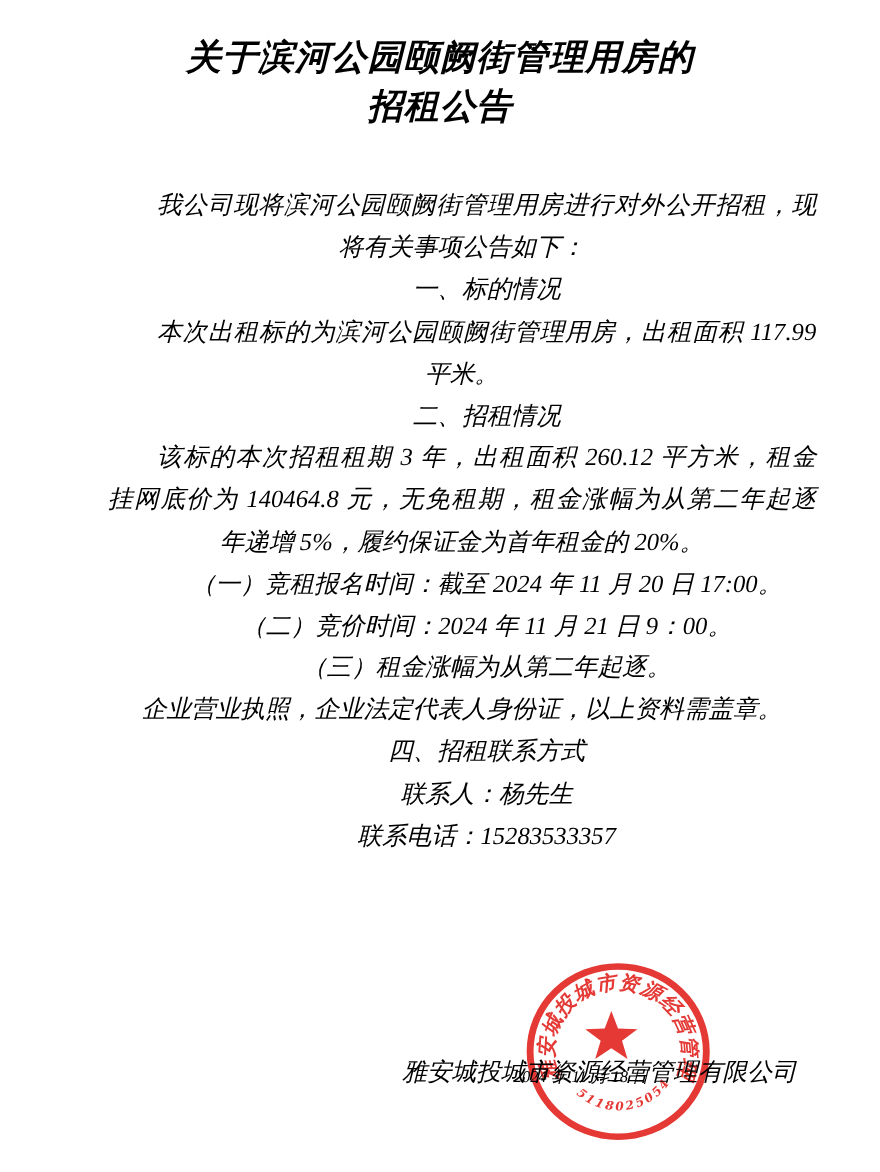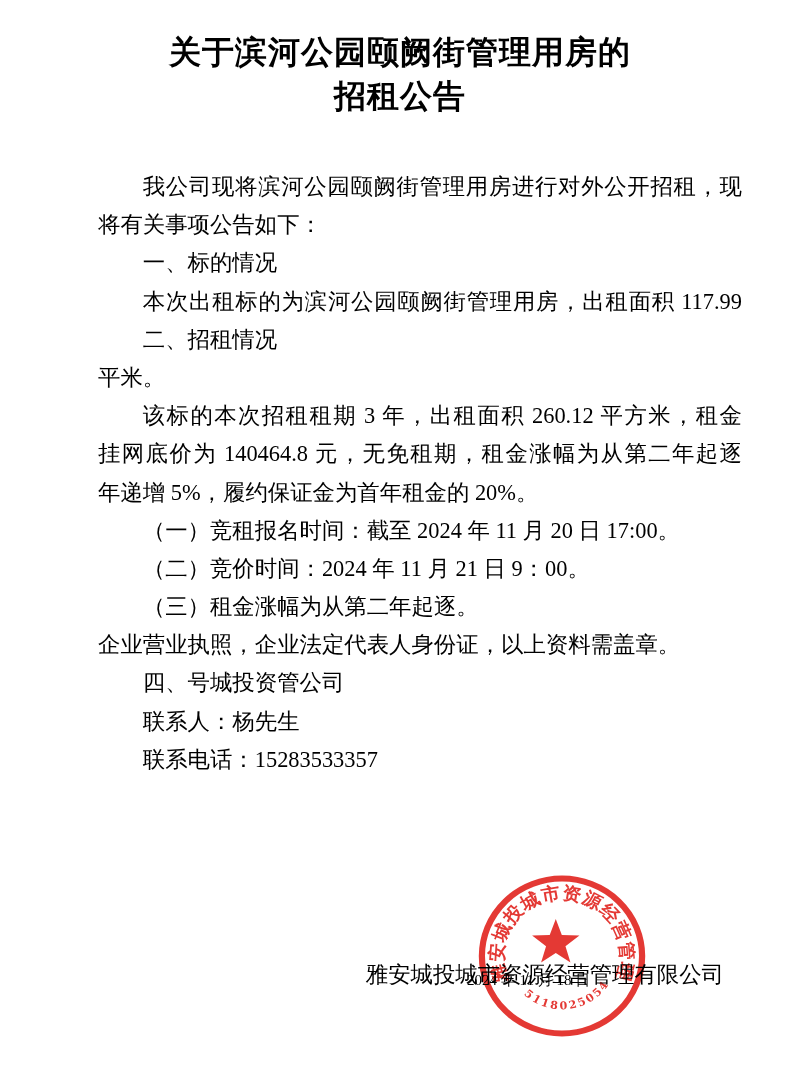--- a/index.html
+++ b/index.html
@@ -3,38 +3,40 @@
 <meta charset="utf-8">
 <style>
   html,body{margin:0;padding:0;background:#ffffff;}
   .doc{
     position:relative;
     width:800px;height:1065px;
     background:#ffffff;
     color:#000;
     font-family:"Liberation Serif","DejaVu Serif",serif;
     overflow:hidden;
+    font-style:italic;
   }
   .title-block{
     position:absolute;top:30px;left:0;width:100%;
     text-align:center;
     font-weight:bold;
     font-size:32px;
     line-height:44px;
     letter-spacing:1px;
     font-family:"Liberation Serif","DejaVu Serif",serif;
   }
   .body-block{
     position:absolute;top:157px;left:98px;width:644px;
     font-size:22.4px;
     margin-top:11px;
   }
   .ln{
     height:38.2px;line-height:38.2px;
     white-space:nowrap;
+    text-align:center;
   }
   .ln.ind{text-indent:2em;}
   .ln.full{
     white-space:normal;
     text-align:justify;
     text-align-last:justify;
   }
   .sig-company{
     position:absolute;top:961px;right:76px;
     font-size:22.4px;line-height:28px;
@@ -60,30 +62,30 @@
   <div class="title-block">
     <div>关于滨河公园颐阙街管理用房的</div>
     <div>招租公告</div>
   </div>
 
   <div class="body-block">
     <div class="ln ind full">我公司现将滨河公园颐阙街管理用房进行对外公开招租，现</div>
     <div class="ln">将有关事项公告如下：</div>
     <div class="ln ind">一、标的情况</div>
     <div class="ln ind full">本次出租标的为滨河公园颐阙街管理用房，出租面积 117.99</div>
+    <div class="ln">平米。</div>
     <div class="ln ind">二、招租情况</div>
-    <div class="ln">平米。</div>
     <div class="ln ind full">该标的本次招租租期 3 年，出租面积 260.12 平方米，租金</div>
     <div class="ln full">挂网底价为 140464.8 元，无免租期，租金涨幅为从第二年起逐</div>
     <div class="ln">年递增 5%，履约保证金为首年租金的 20%。</div>
     <div class="ln ind">（一）竞租报名时间：截至 2024 年 11 月 20 日 17:00。</div>
     <div class="ln ind">（二）竞价时间：2024 年 11 月 21 日 9：00。</div>
     <div class="ln ind">（三）租金涨幅为从第二年起逐。</div>
     <div class="ln">企业营业执照，企业法定代表人身份证，以上资料需盖章。</div>
-    <div class="ln ind">四、号城投资管公司</div>
+    <div class="ln ind">四、招租联系方式</div>
     <div class="ln ind">联系人：杨先生</div>
     <div class="ln ind">联系电话：15283533357</div>
   </div>
 
   <div class="sig-company">雅安城投城市资源经营管理有限公司</div>
   <div class="sig-date">2024 年 11 月 18 日</div>
 
   <svg class="seal" viewBox="0 0 200 200" preserveAspectRatio="none">
     <defs>
       <path id="ringPath" d="M 40.2 127.9 A 66 66 0 1 1 159.8 127.9"></path>

